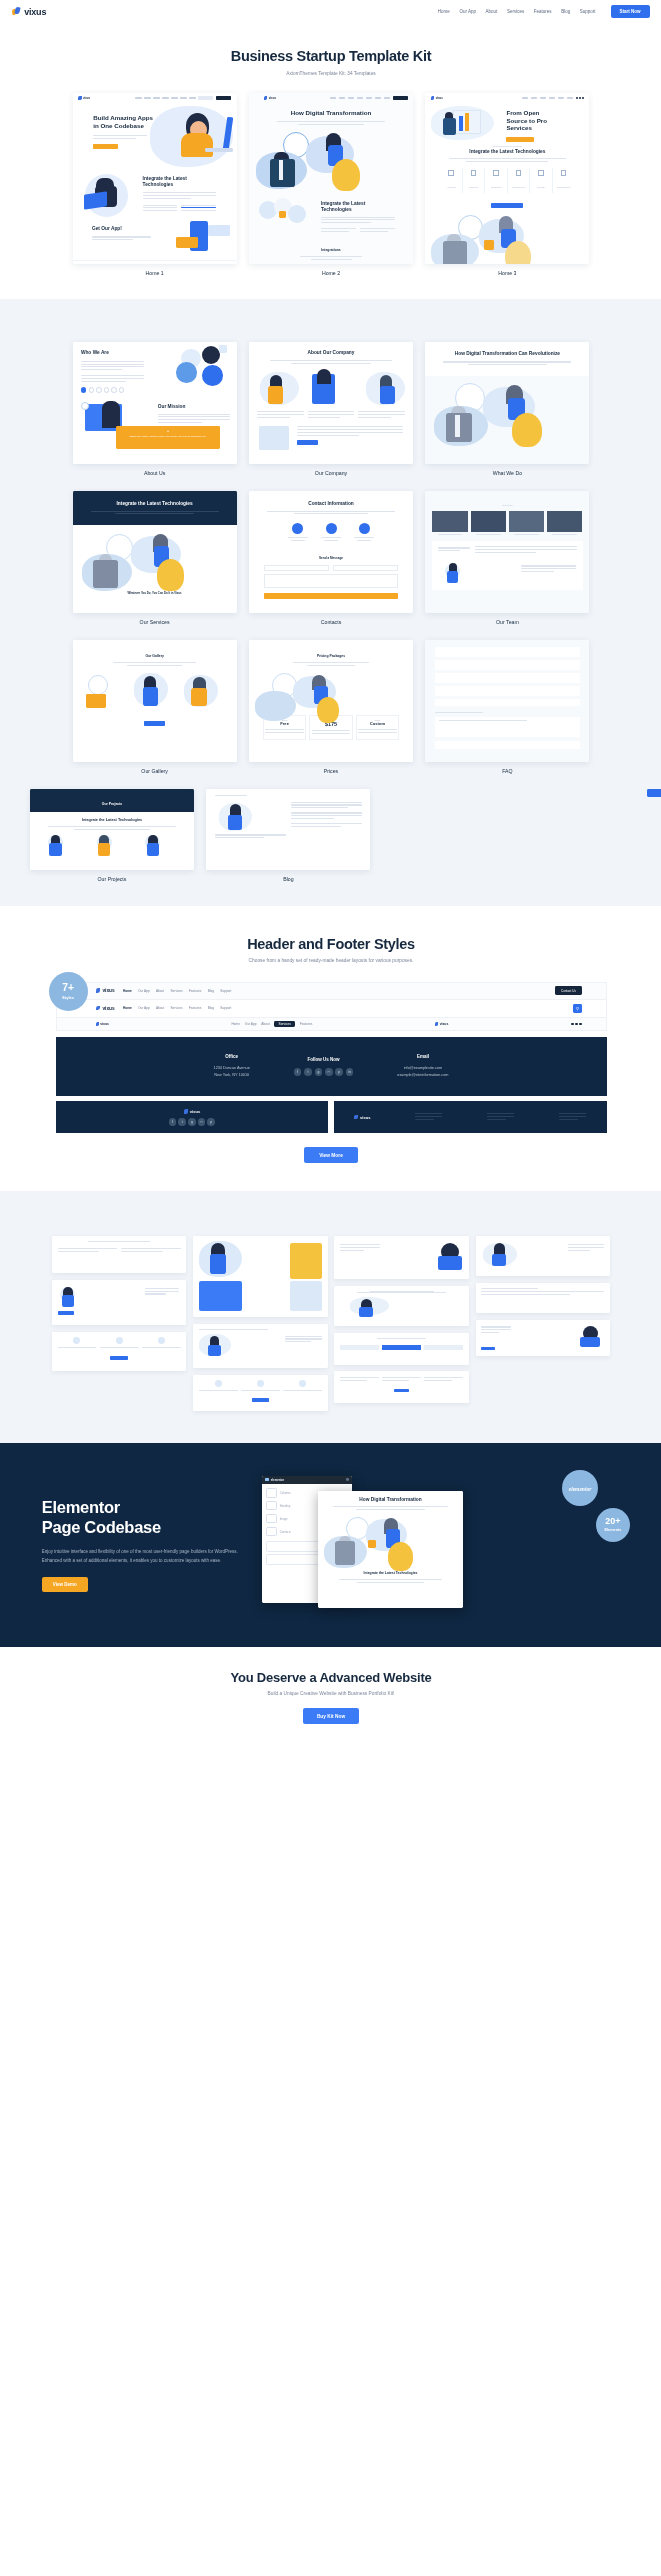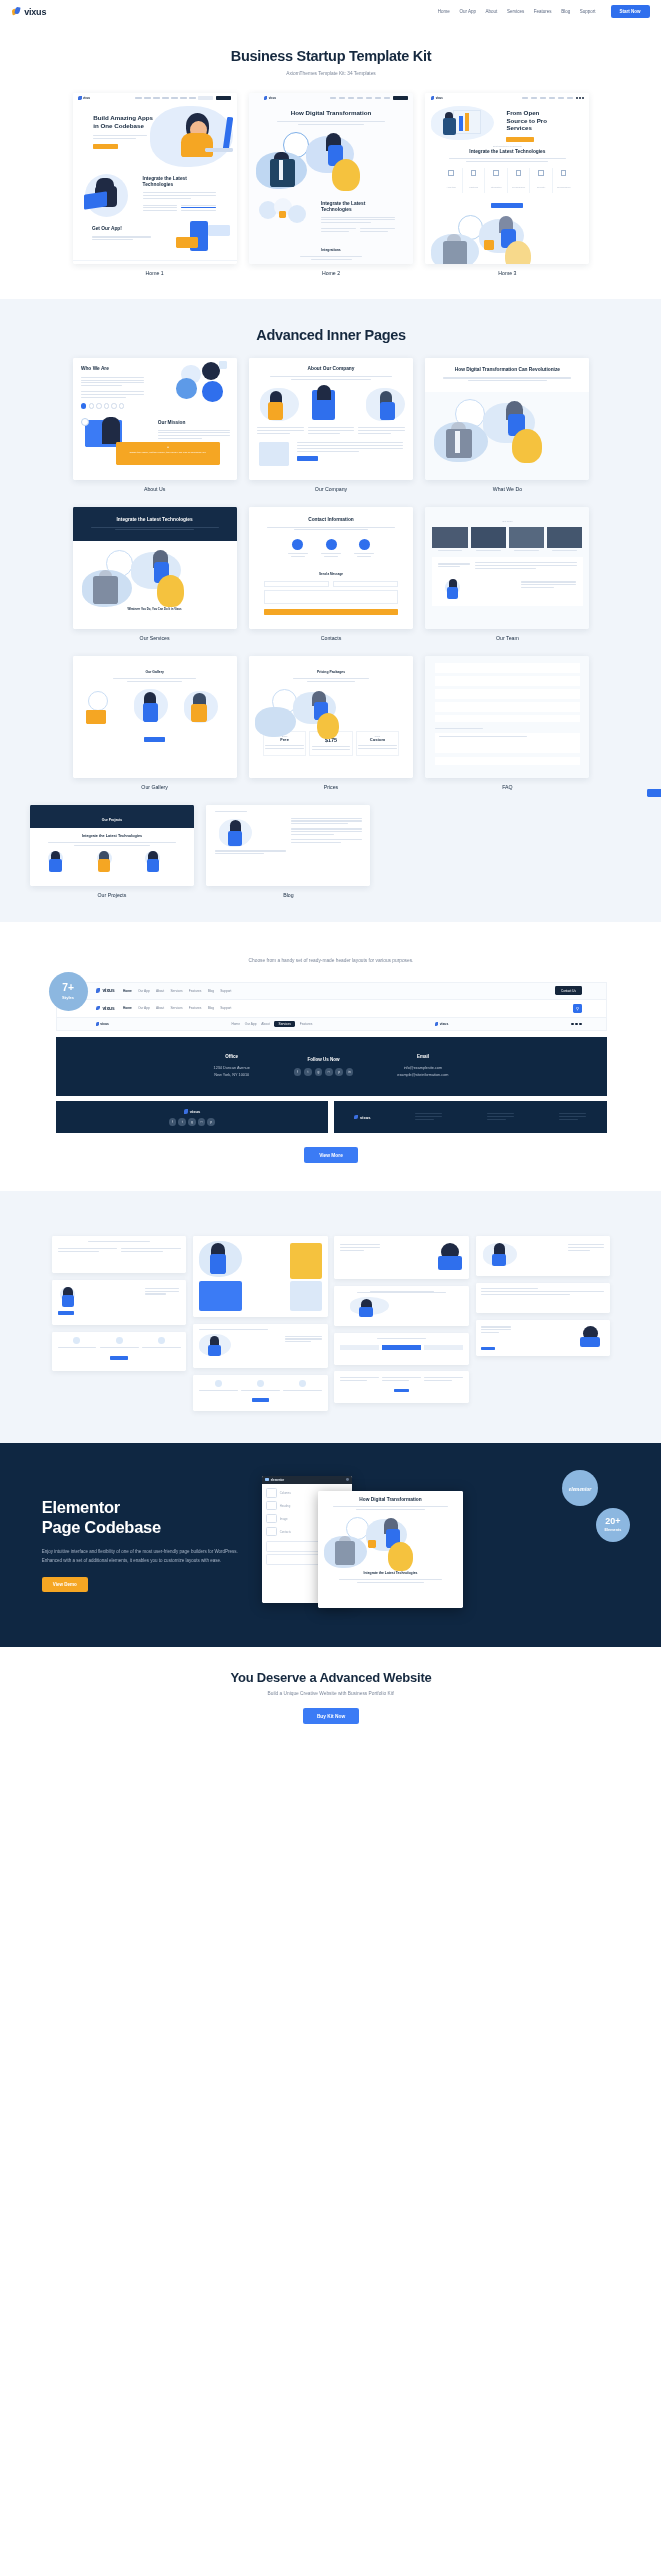--- a/index.html
+++ b/index.html
@@ -433,21 +433,20 @@
           </div>
 
         </div>
         <div class="thumb-label">Home 3</div>
       </div>
 
     </div>
   </div>
 
   <div class="sec grey" style="padding-top:27.6px;">
-    <h2>Advanced Inner Pages</h2>
 
     <div class="row3">
       <div class="thumb-wrap">
         <div class="thumb mid">
           <div style="position:relative;height:59px;padding:8.3px;">
             <div class="mh-title sm" style="width:63px">Who We Are</div>
             <div class="lines" style="margin-top:4.8px;width:63px;">
                 <i></i>
                 <i></i>
                 <i></i>
@@ -886,20 +885,21 @@
             </div>
           </div>
         </div>
         <div class="thumb-label">Blog</div>
       </div>
     </div>
     <div class="side-tab"></div>
   </div>
 
   <div class="sec white" style="padding-top:30px;padding-bottom:27.6px;">
+    <h2>Header and Footer Styles</h2>
     <div class="sub">Choose from a handy set of ready-made header layouts for various purposes.</div>
 
     <div class="hf-wrap">
       <div class="badge-styles">
         <span class="n">7+</span>
         <span class="l">Styles</span>
       </div>
 
       <div class="hf-bar">
         <span class="hlogo">

